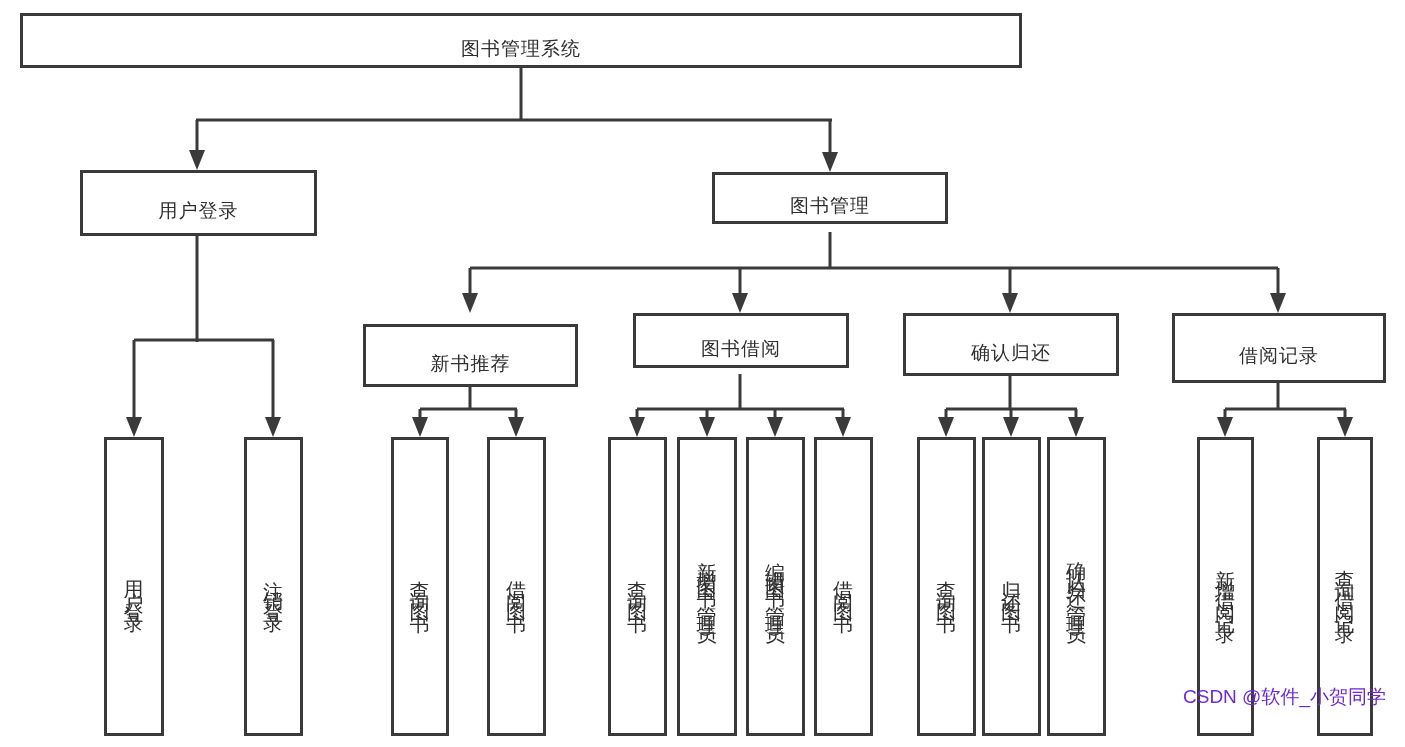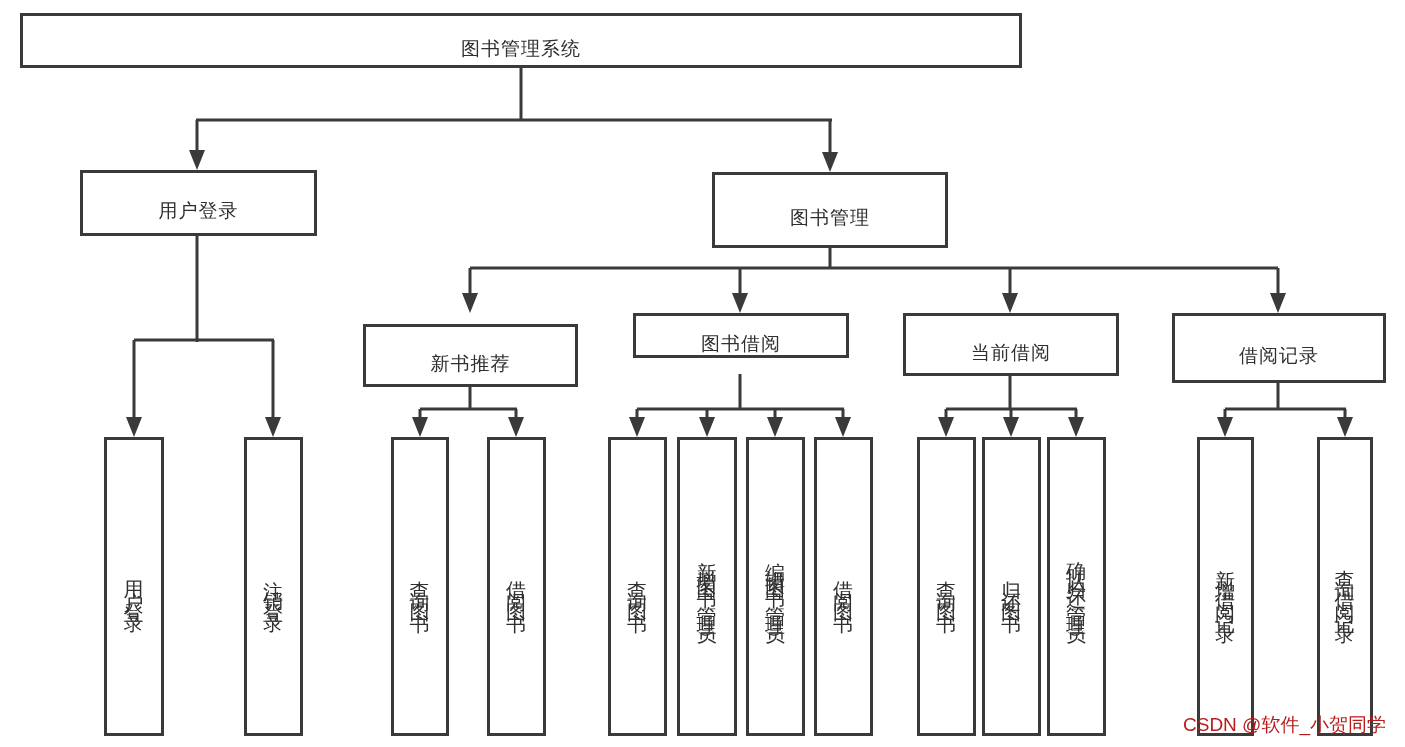--- a/index.html
+++ b/index.html
@@ -12,22 +12,22 @@
     position:absolute;box-sizing:border-box;background:#ffffff;border:3px solid #3a3a3a;
     display:flex;align-items:center;justify-content:center;z-index:2;
   }
   .hnode span{font-size:19px;letter-spacing:1px;white-space:nowrap;margin-top:16px;}
   .vnode span{
     writing-mode:vertical-rl;text-orientation:mixed;
     font-size:20px;letter-spacing:11px;line-height:1;white-space:nowrap;
   }
   .vnode.long span{letter-spacing:9px;}
   .watermark{
-    position:absolute;left:1183px;top:712px;z-index:3;
-    font-size:19px;color:#b91c1c;white-space:nowrap;
+    position:absolute;left:1183px;top:684px;z-index:3;
+    font-size:19px;color:#6d28d9;white-space:nowrap;
   }
 </style>
 </head>
 <body>
 
 <div class="canvas">
 
   <svg class="connectors" width="1405" height="747" viewBox="0 0 1405 747">
     <path d="M521 66 L521 121
              M196 120 L832 120
@@ -83,32 +83,32 @@
              M1337 417 L1353 417 L1345 437 Z" fill="#3a3a3a" stroke="none"></path>
   </svg>
 
   <div class="node hnode" style="left:20px;top:13px;width:1002px;height:55px">
     <span>图书管理系统</span>
   </div>
 
   <div class="node hnode" style="left:80px;top:170px;width:237px;height:66px">
     <span>用户登录</span>
   </div>
-  <div class="node hnode" style="left:712px;top:172px;width:236px;height:76px">
+  <div class="node hnode" style="left:712px;top:172px;width:236px;height:52px">
     <span>图书管理</span>
   </div>
 
   <div class="node hnode" style="left:363px;top:324px;width:215px;height:63px">
     <span>新书推荐</span>
   </div>
-  <div class="node hnode" style="left:633px;top:313px;width:216px;height:45px">
+  <div class="node hnode" style="left:633px;top:313px;width:216px;height:55px">
     <span>图书借阅</span>
   </div>
   <div class="node hnode" style="left:903px;top:313px;width:216px;height:63px">
-    <span>当前借阅</span>
+    <span>确认归还</span>
   </div>
   <div class="node hnode" style="left:1172px;top:313px;width:214px;height:70px">
     <span>借阅记录</span>
   </div>
 
   <div class="node vnode" style="left:104px;top:437px;width:60px;height:299px">
     <span>用户登录</span>
   </div>
   <div class="node vnode" style="left:244px;top:437px;width:59px;height:299px">
     <span>注销登录</span>

